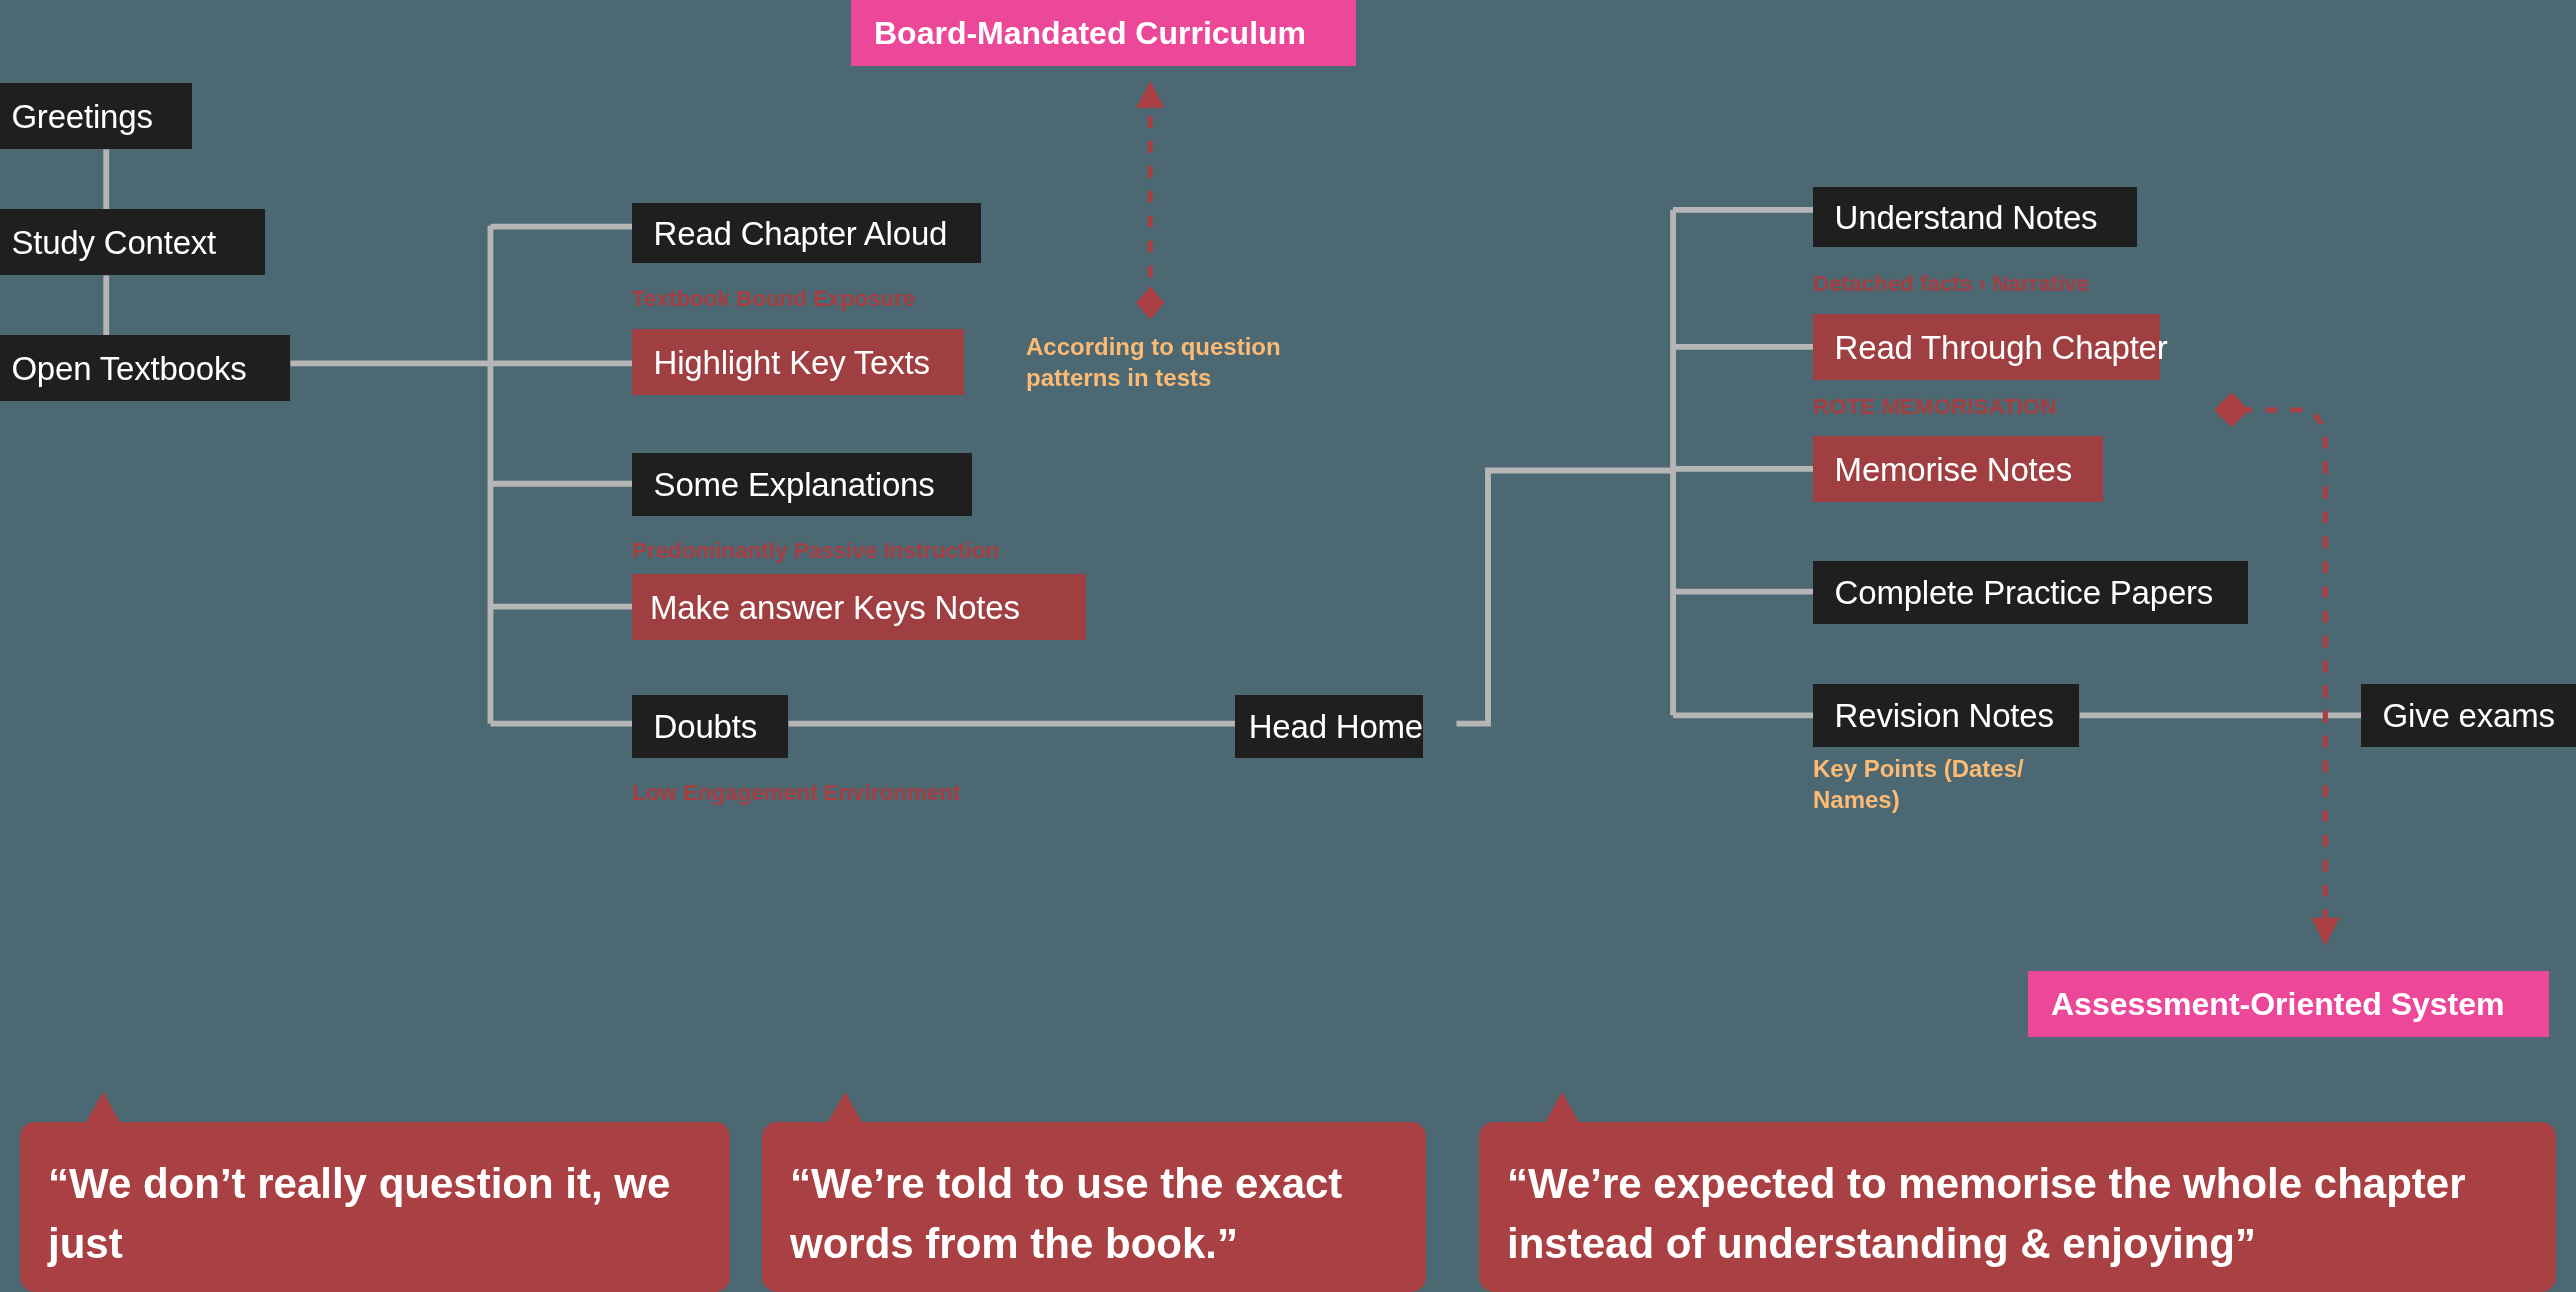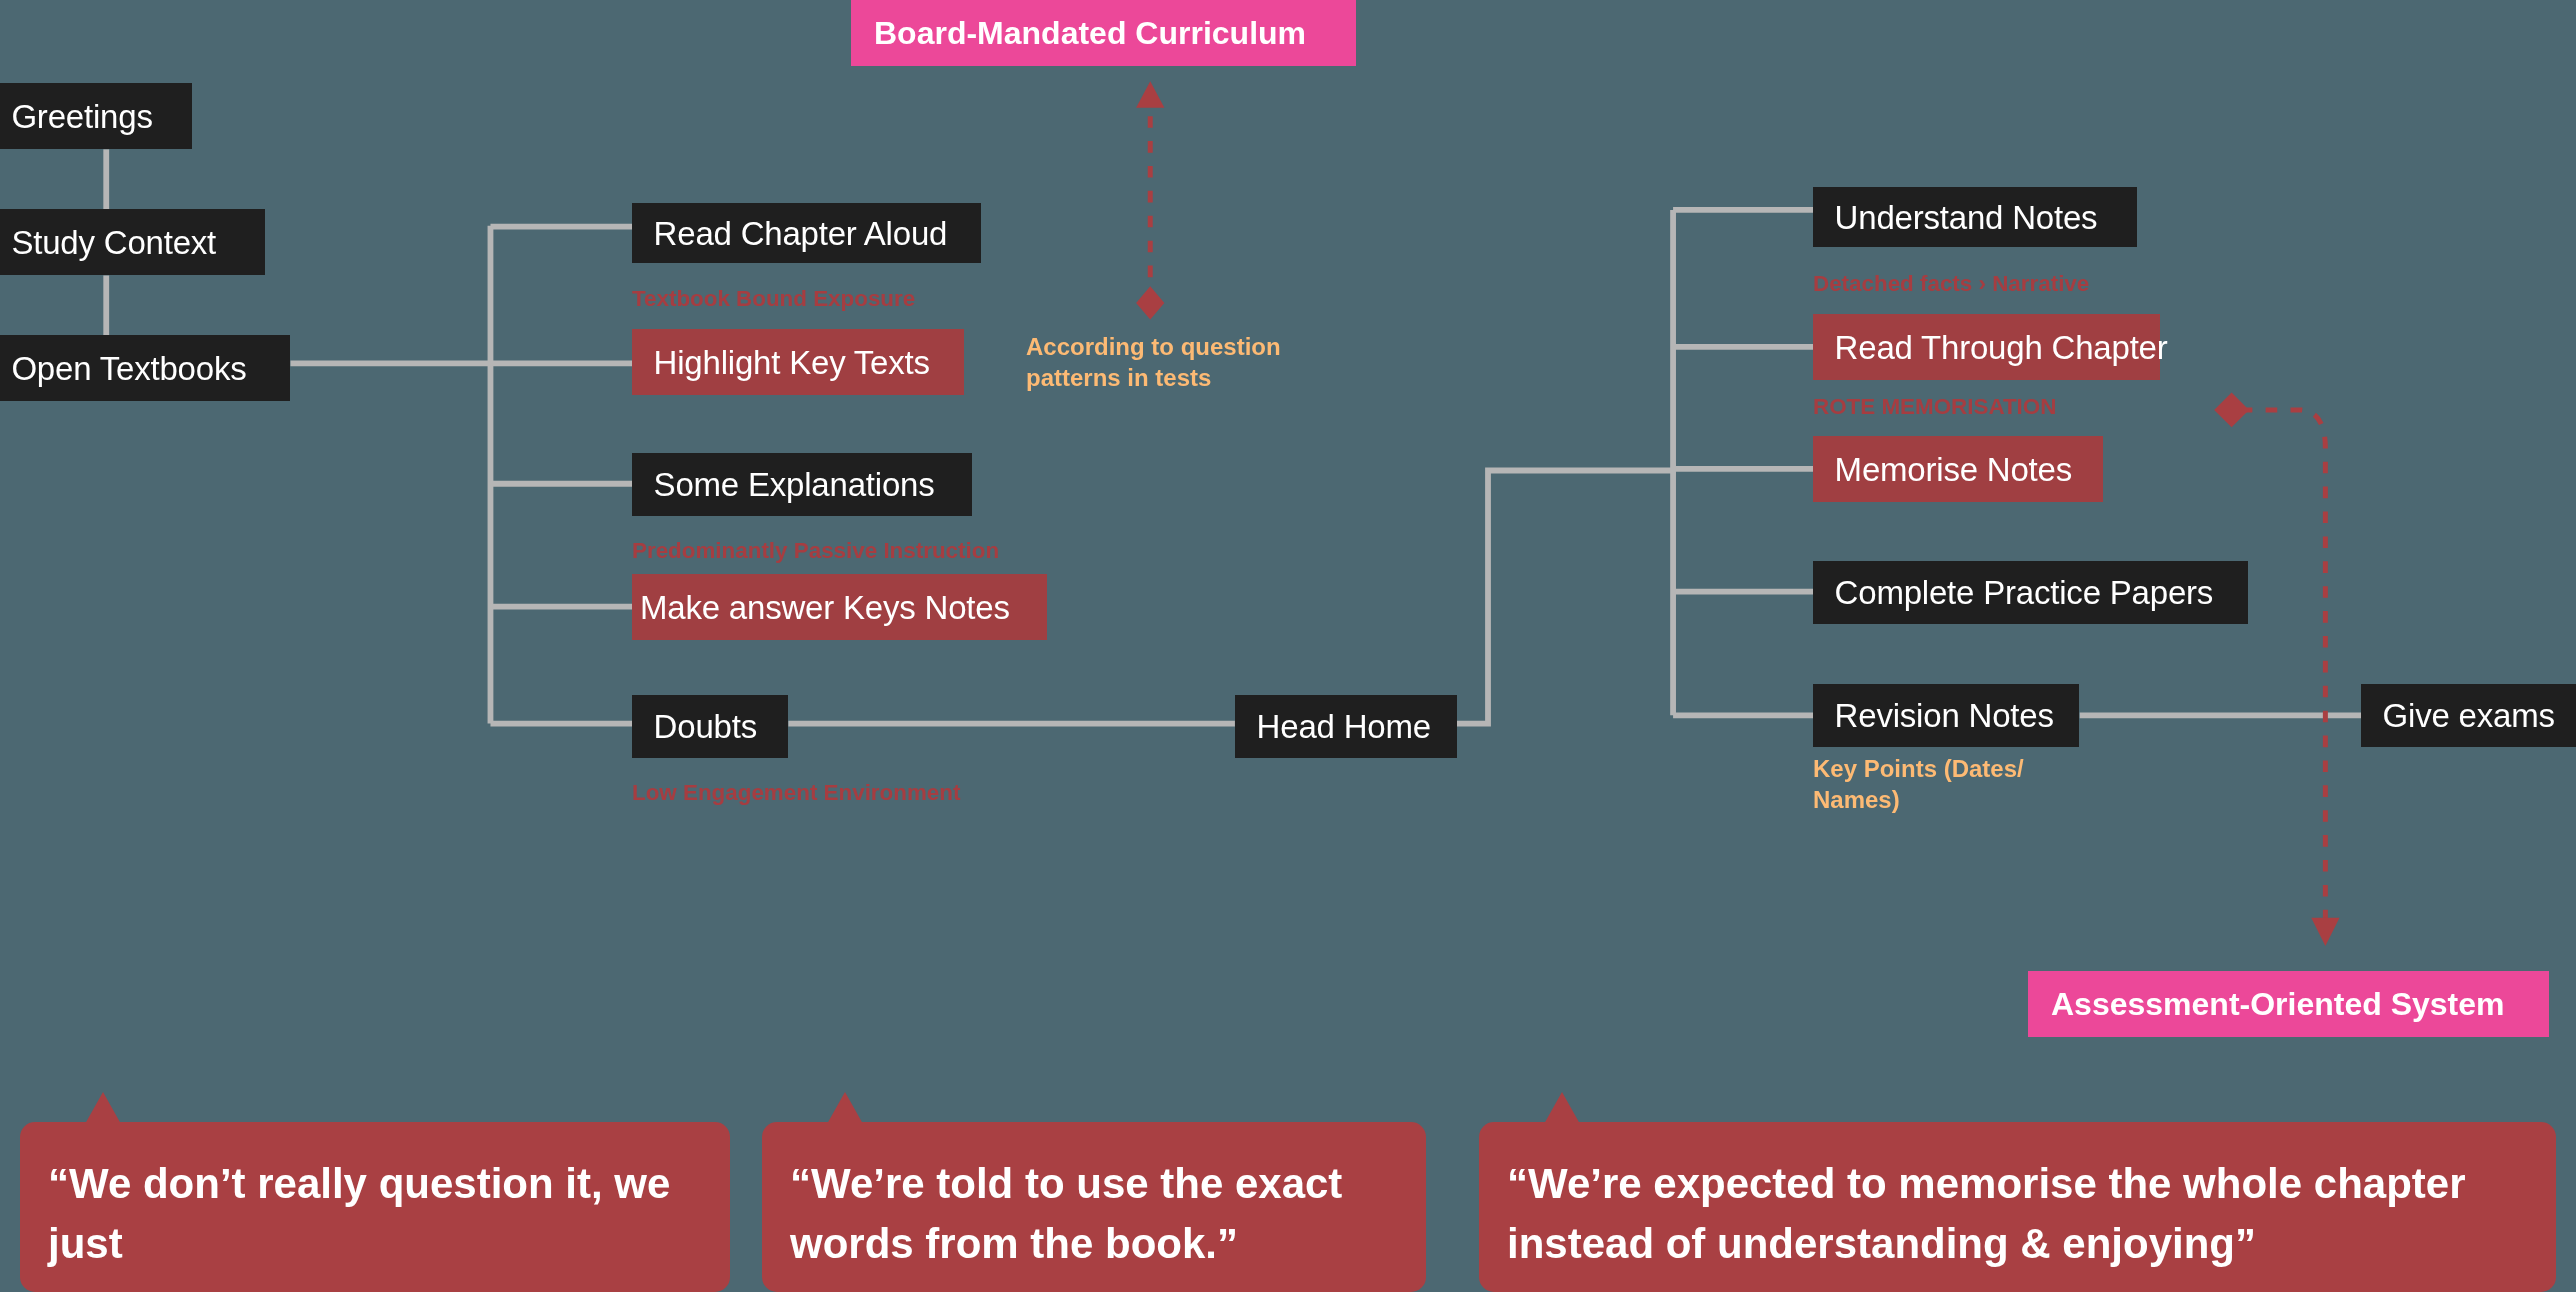--- a/index.html
+++ b/index.html
@@ -164,31 +164,31 @@
   <div class="node red" style="left:632px; top:329px; width:332px; height:66px; padding-left:21.6px;">
     <span class="lbl">Highlight Key Texts</span>
   </div>
 
   <div class="node dark" style="left:632px; top:453px; width:340px; height:63px; padding-left:21.6px;">
     <span class="lbl">Some Explanations</span>
   </div>
 
   <div class="redcap" style="left:632px; top:538px;">Predominantly Passive Instruction</div>
 
-  <div class="node red" style="left:632px; top:574px; width:415px; height:66px; padding-left:8px;">
+  <div class="node red" style="left:632px; top:574px; width:454px; height:66px; padding-left:18px;">
     <span class="lbl">Make answer Keys Notes</span>
   </div>
 
   <div class="node dark" style="left:632px; top:695px; width:156px; height:63px; padding-left:21.6px;">
     <span class="lbl">Doubts</span>
   </div>
 
   <div class="redcap" style="left:632px; top:780px;">Low Engagement Environment</div>
 
-  <div class="node dark" style="left:1235px; top:695px; width:222px; height:63px; padding-left:21.6px;">
+  <div class="node dark" style="left:1235px; top:695px; width:188px; height:63px; padding-left:21.6px;justify-content:flex-end;">
     <span class="lbl">Head Home</span>
   </div>
 
   <div class="blackcap" style="left:1026px; top:332px; width:315px;">
     <div>According to question</div>
     <div>patterns in tests</div>
   </div>
 
   <div class="node dark" style="left:1813px; top:187px; width:324px; height:60px; padding-left:21.6px;">
     <span class="lbl">Understand Notes</span>

